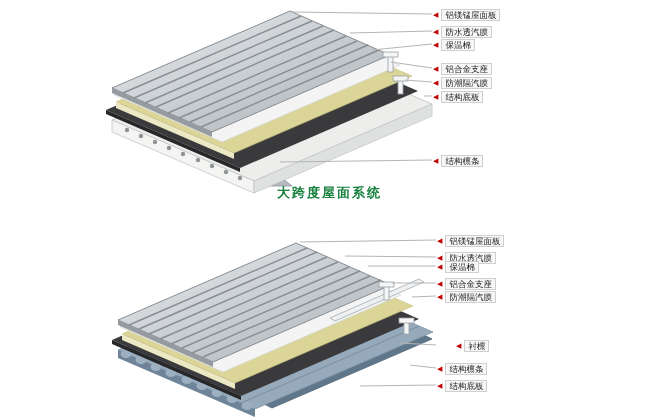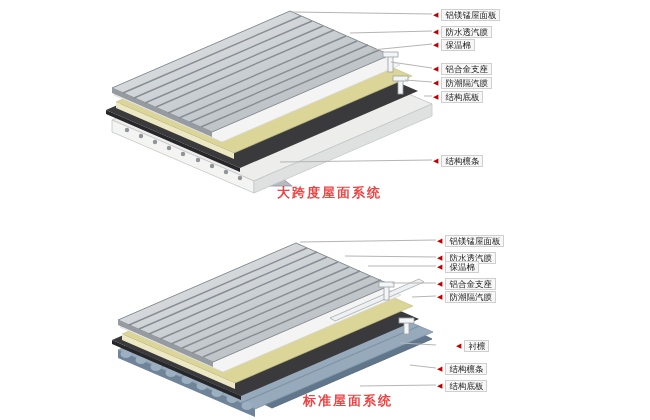--- a/index.html
+++ b/index.html
@@ -13,21 +13,21 @@
     height:12px;white-space:nowrap;z-index:5;
   }
   .label .txt{
     font-size:8.5px;color:#222;background:#f7f7f7;border:1px solid #cfcfcf;
     padding:0 3px;line-height:10px;height:10px;display:inline-block;
   }
   .label .arr{
     color:#c00000;font-size:7px;line-height:10px;
   }
   .diagram-title{
-    position:absolute;color:#ef4444;font-size:13px;font-weight:bold;
+    position:absolute;color:#15803d;font-size:13px;font-weight:bold;
     letter-spacing:2px;z-index:5;
   }
 </style>
 </head>
 <body>
 
 <div id="canvas">
 
   <svg id="art" width="650" height="420" viewBox="0 0 650 420">
     <defs>
@@ -250,15 +250,14 @@
     </div>
   <div class="label" style="left:437px;top:363px">
       <span class="arr">◀</span>
       <span class="txt">结构檩条</span>
     </div>
   <div class="label" style="left:437px;top:380px">
       <span class="arr">◀</span>
       <span class="txt">结构底板</span>
     </div>
 
-  <div class="diagram-title" style="left:303px;top:392px">标准屋面系统</div>
 
 </div>
 
 </body></html>

